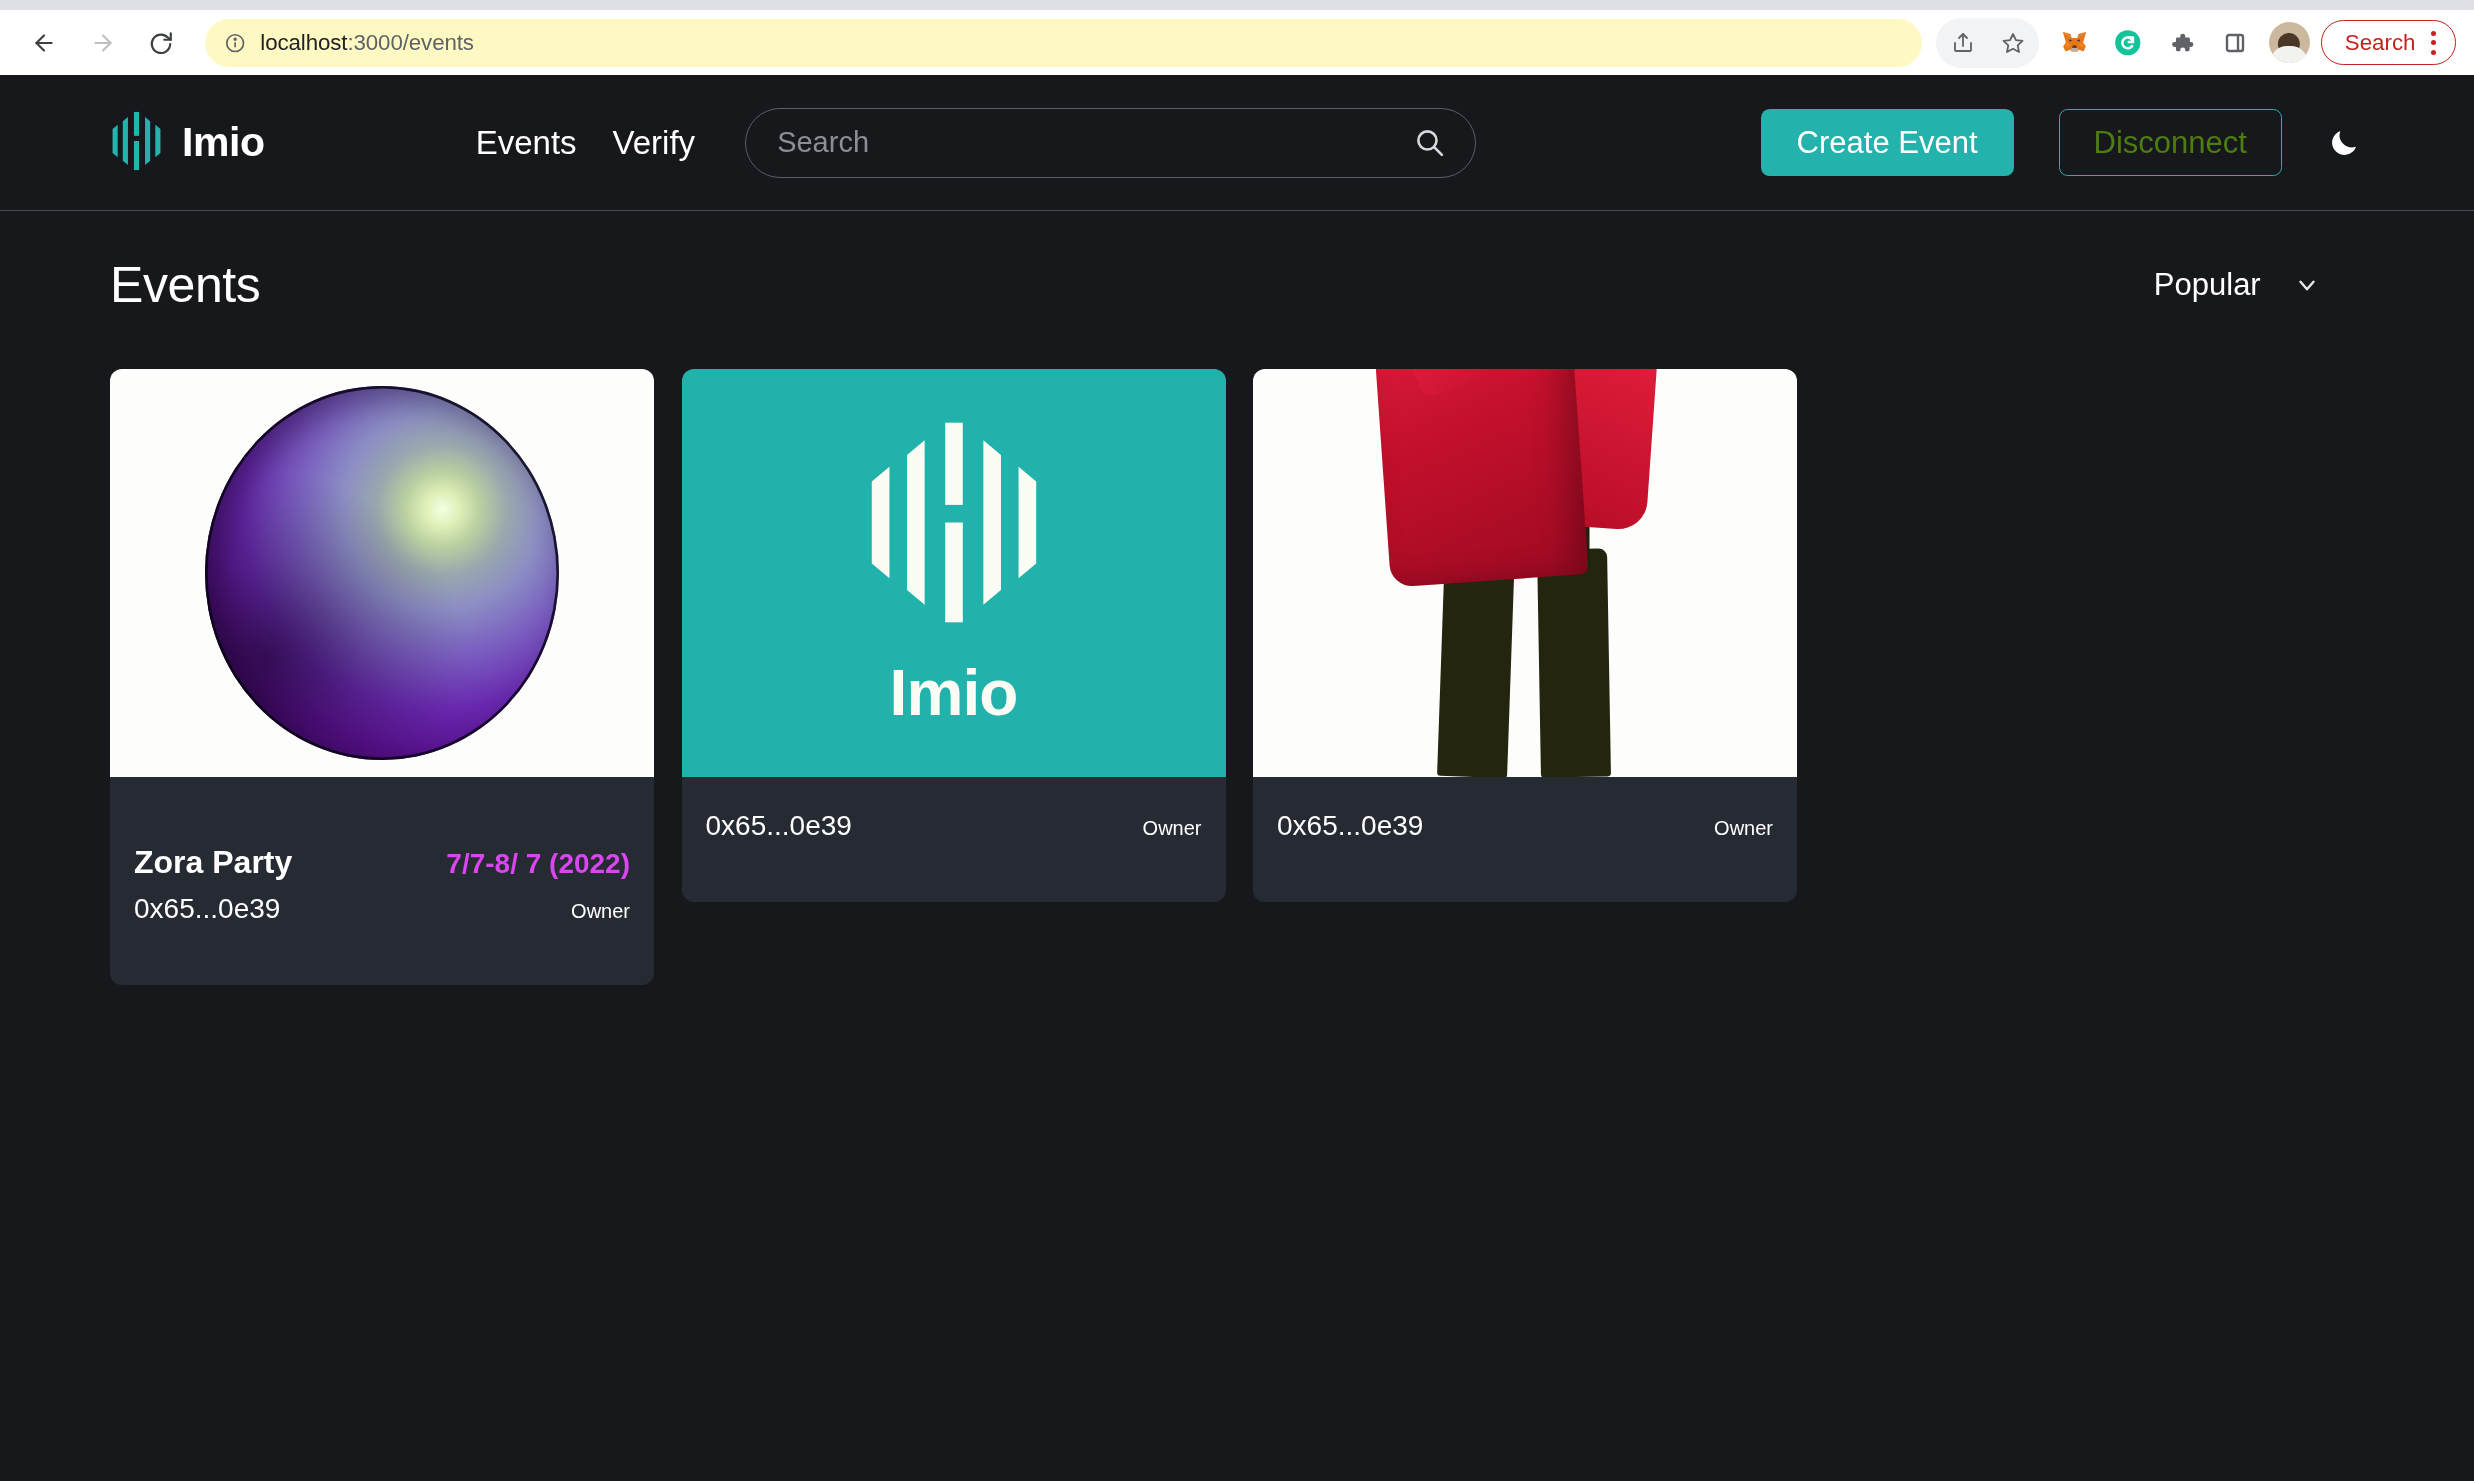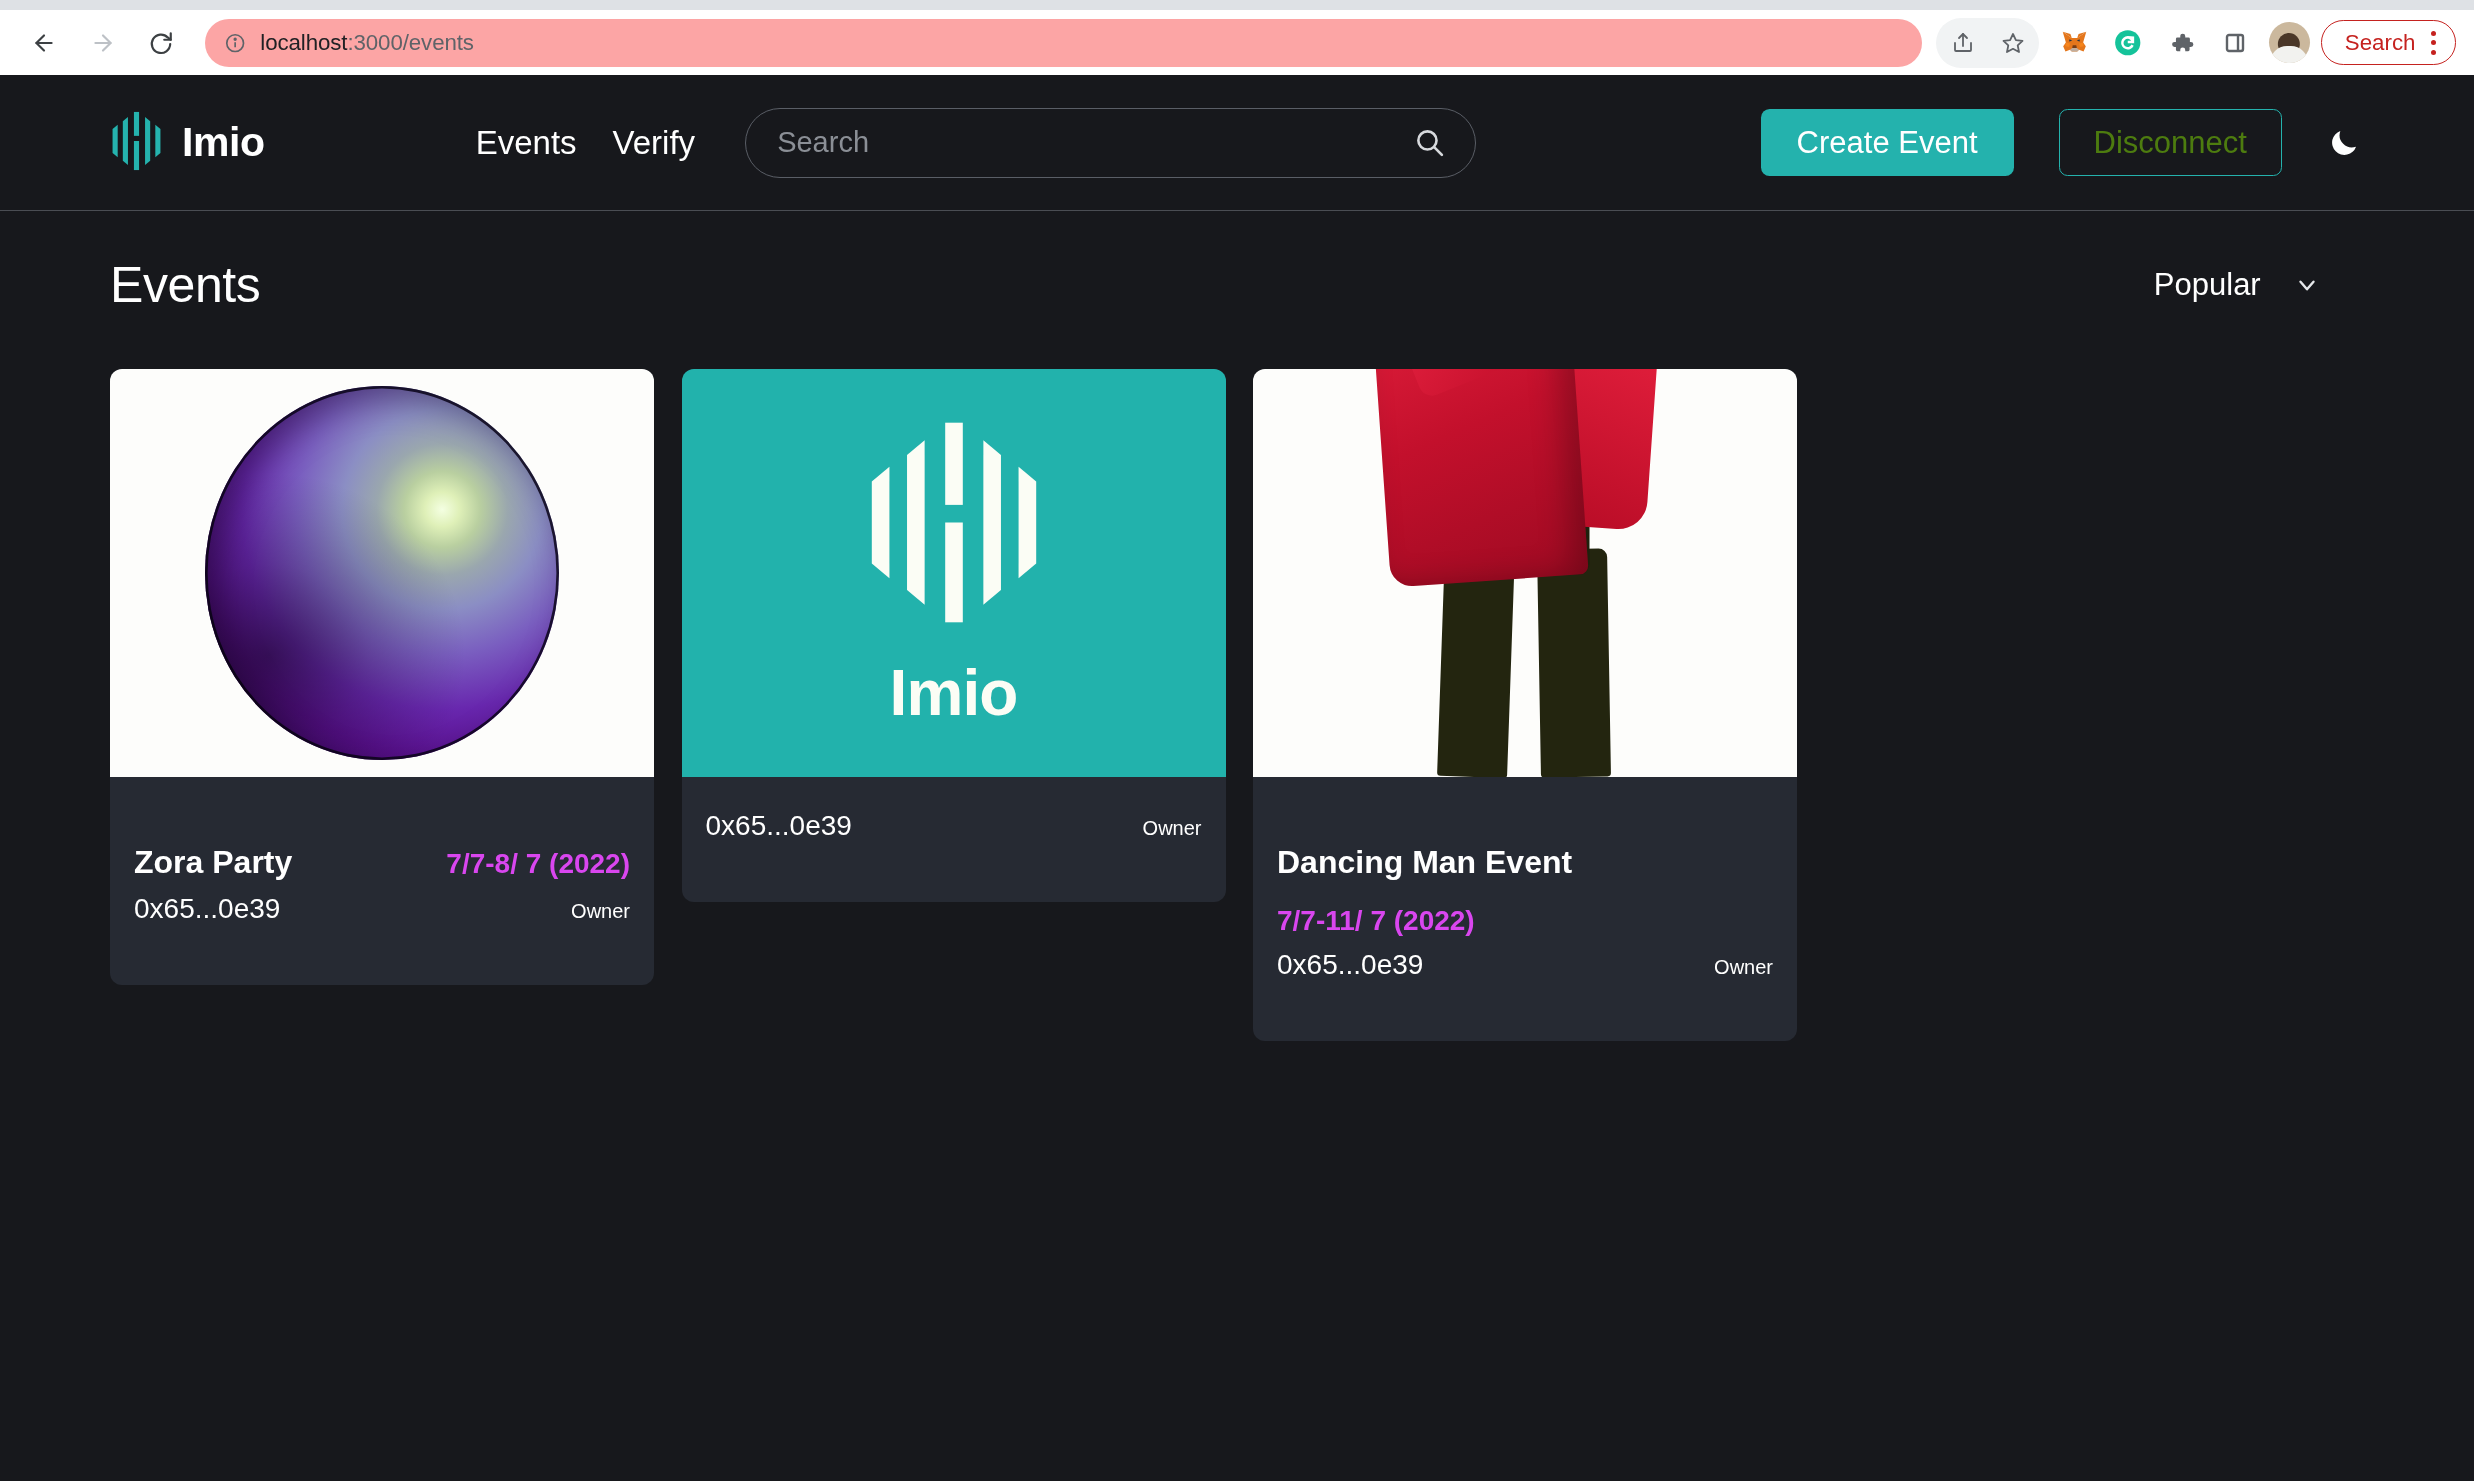--- a/index.html
+++ b/index.html
@@ -19,21 +19,21 @@
     padding:0 19px; gap:0;
   }
   .nav-btns{ display:flex; align-items:center; gap:8.6px; }
   .nav-btn{
     width:50px;height:50px;border-radius:50%;
     display:flex;align-items:center;justify-content:center;
     color:#3c4043;
   }
   .nav-btn.disabled{ color:#bdc1c6; }
   .omnibox{
-    flex:1; height:48px; background:#fca5a5; border-radius:24px;
+    flex:1; height:48px; background:#fef9c3; border-radius:24px;
     display:flex; align-items:center; padding:0 19px; margin:0 13.8px 0 19px;
     gap:13.8px; min-width:0;
   }
   .omnibox .info-icon{ color:#5f6368; display:flex; flex-shrink:0;}
   .omni-url{
     font-size:22.3px; color:#202124; white-space:nowrap; overflow:hidden;
     text-overflow:ellipsis; letter-spacing:-0.1px;
   }
   .omni-url .dim{ color:#5f6368; }
   .tool-icons{ display:flex; align-items:center; gap:3.4px; flex-shrink:0;}
@@ -418,24 +418,20 @@
             <div class="d-torso"></div>
             <div class="d-shirt"></div>
             <div class="d-jacket-r"></div>
             <div class="d-jacket"></div>
 
             <div class="d-sleeve"></div>
 
           </div>
         </div>
         <div class="card-body">
-          <div class="card-row wrapped">
-            <span class="card-title">Dancing Man Event</span>
-            <span class="card-date block">7/7-11/ 7 (2022)</span>
-          </div>
           <div class="card-sub">
             <span class="card-addr">0x65...0e39</span>
             <span class="card-owner">Owner</span>
           </div>
         </div>
       </div>
 
     </div>
   </div>
 </div>

